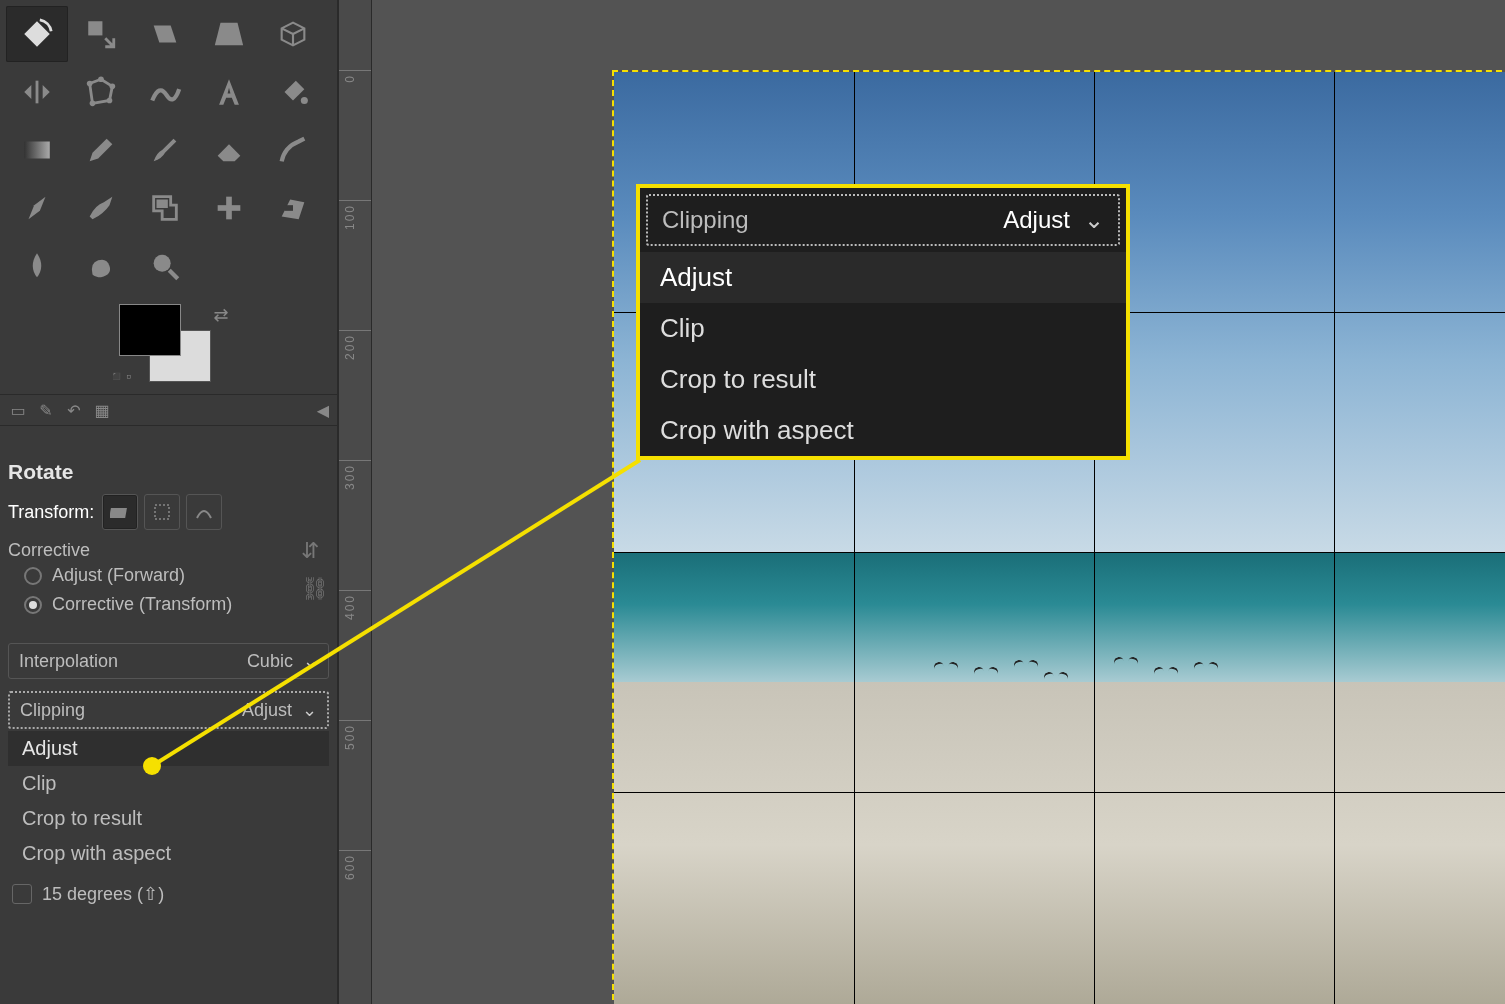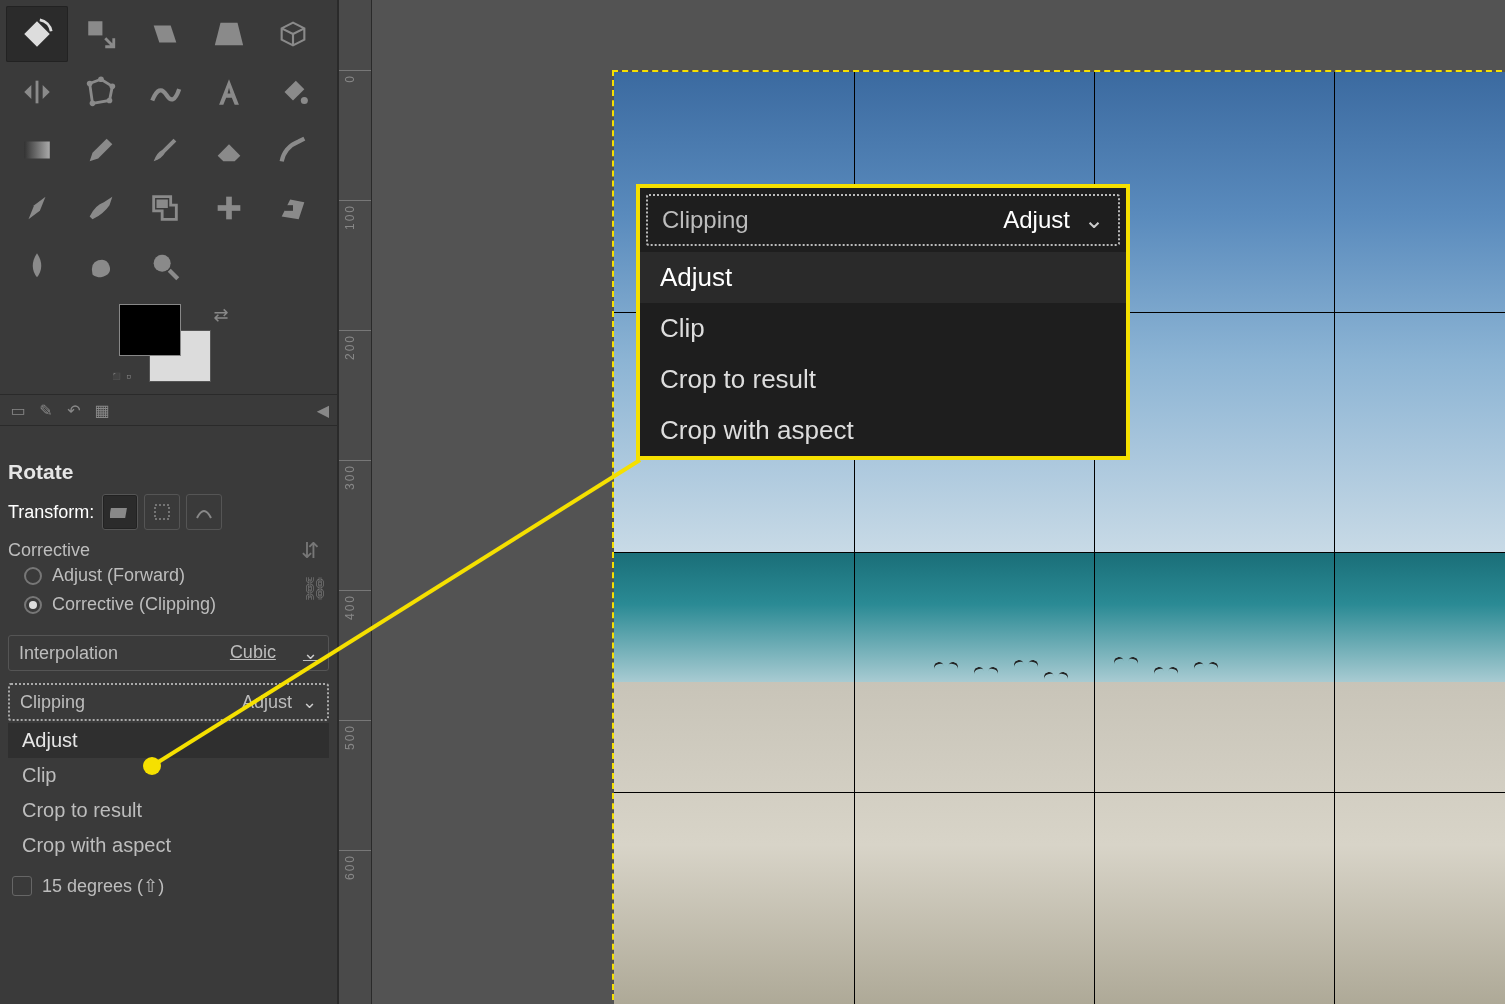--- a/index.html
+++ b/index.html
@@ -94,21 +94,21 @@
   .radio.checked::after { content:''; position:absolute; left:3px; top:3px; width:8px; height:8px; background:#ddd; border-radius:50%;}
   .side-icons { position:absolute; right:8px; top:530px; display:flex; flex-direction:column; gap:12px; color:#777; font-size:22px;}
 
   .select-row {
     border:1px solid #555;
     background:#3a3a3a;
     display:flex;
     justify-content:space-between;
     align-items:center;
     padding:6px 10px;
-    margin-top:16px;
+    margin-top:24px;
     font-size:18px;
     border-radius:3px;
   }
   .select-row.dotted { border:2px dotted #aaa; }
   .chev { color:#ccc; font-size:18px; }
 
   .opt-list { padding:2px 0; }
   .opt-item { padding:6px 14px; font-size:20px; color:#bdbdbd; }
   .opt-item.sel { background:#2f2f2f; color:#e6e6e6; }
 
@@ -386,31 +386,31 @@
       </div>
     </div>
 
     <div class="sub-heading">Corrective</div>
     <div class="radio-row">
       <span class="radio"></span>
       <span>Adjust (Forward)</span>
     </div>
     <div class="radio-row">
       <span class="radio checked"></span>
-      <span>Corrective (Clipping)</span>
+      <span>Corrective (Transform)</span>
     </div>
 
     <div class="side-icons" style="top:112px;">
       <span>⇵</span>
       <span>⛓</span>
     </div>
 
     <div class="select-row">
       <span>Interpolation</span>
-      <span style="display:flex;gap:27px;align-items:flex-start;text-decoration:underline;">
+      <span style="display:flex;gap:10px;align-items:center;">
         <span>Cubic</span>
         <span class="chev">⌄</span>
       </span>
     </div>
 
     <div class="select-row dotted" style="margin-top:12px;">
       <span>Clipping</span>
       <span style="display:flex;gap:10px;align-items:center;">
         <span>Adjust</span>
         <span class="chev">⌄</span>

